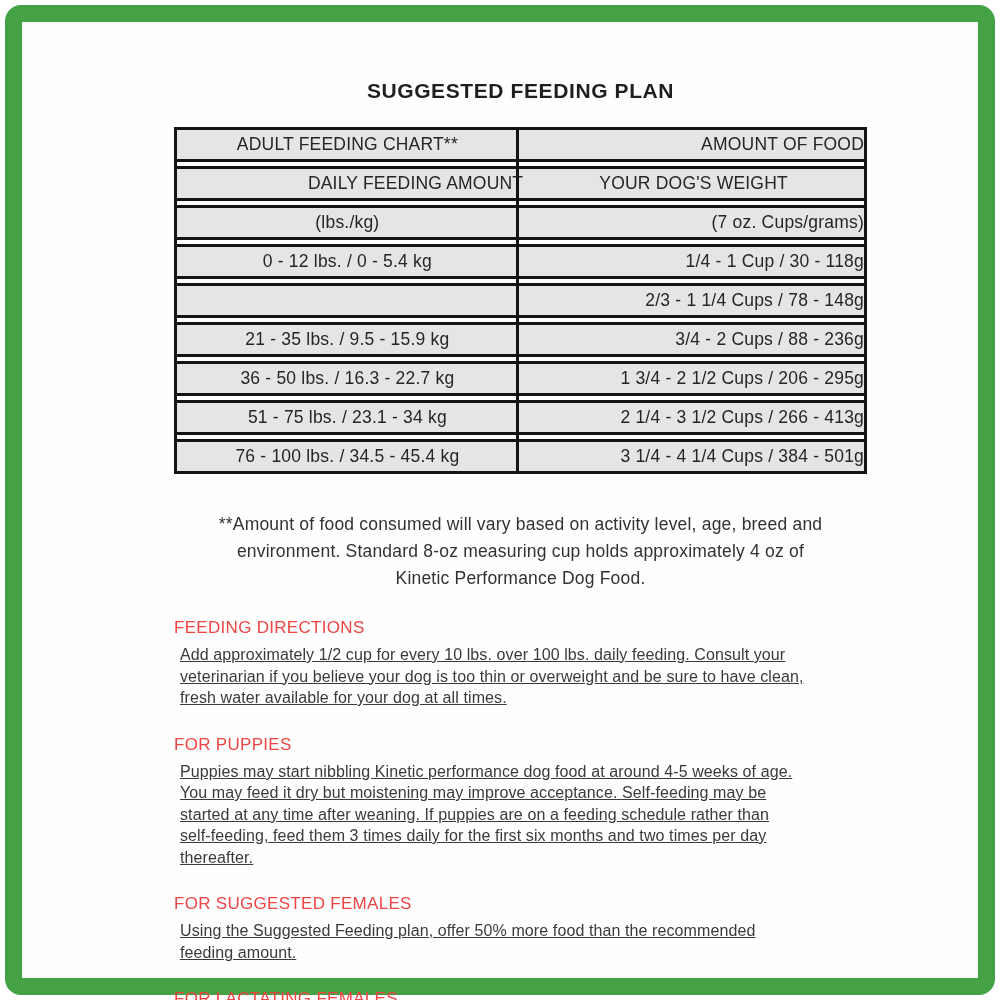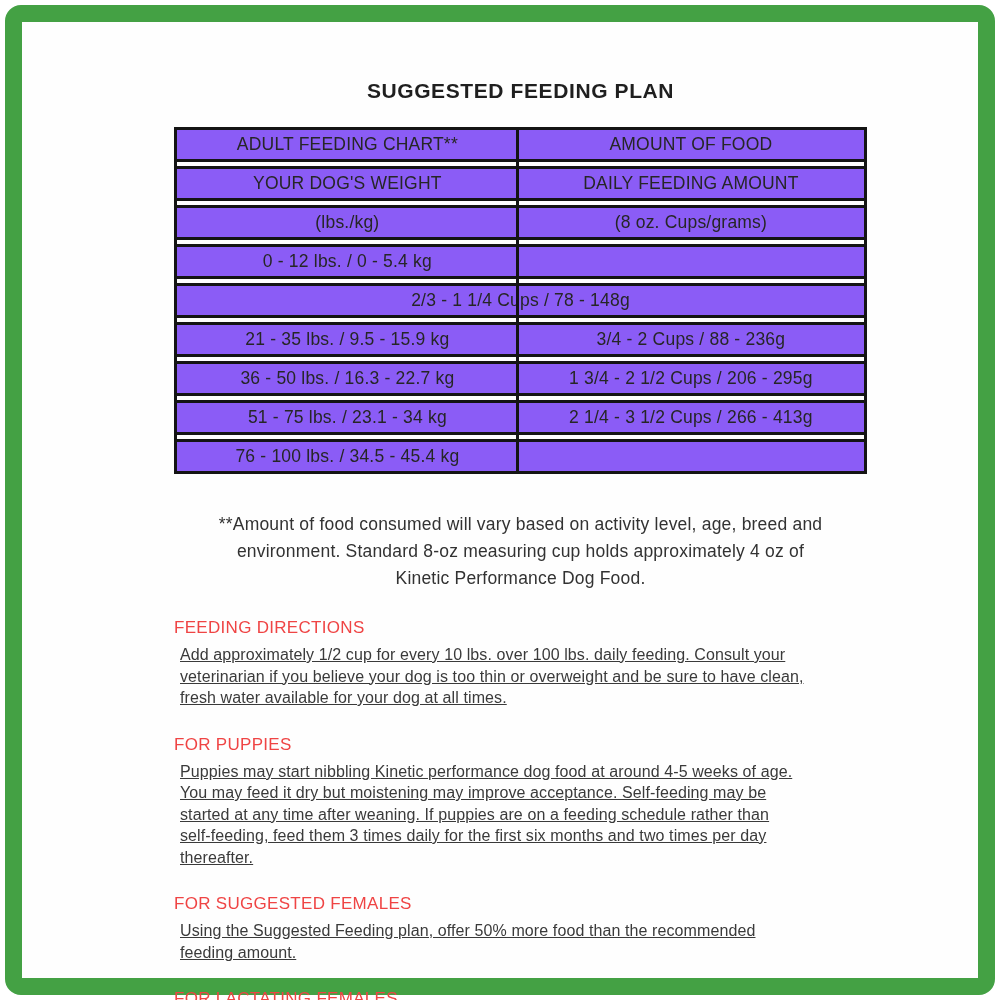--- a/index.html
+++ b/index.html
@@ -38,36 +38,36 @@
     position: relative;
     margin-top: 24px;
     border-left: 3px solid #141414;
     border-right: 3px solid #141414;
   }
   .frow {
     display: flex;
     border-top: 3px solid #141414;
     border-bottom: 3px solid #141414;
     margin-top: 4px;
-    background: #8b5cf6;
+    background: #e5e5e5;
   }
   .frow:first-child { margin-top: 0; }
   .fcell {
     box-sizing: border-box;
     height: 29px;
     line-height: 29px;
     text-align: center;
     font-size: 17.5px;
     letter-spacing: 0.2px;
     color: #262626;
     white-space: nowrap;
     overflow: hidden;
   }
   .fcell.left  { width: 49.6%; }
-  .fcell.right { flex: 1; }
+  .fcell.right { flex: 1; text-align: right; }
   .vline {
     position: absolute;
     top: 0; bottom: 0;
     left: 49.6%;
     width: 3px;
     margin-left: -2px;
     background: #141414;
   }
   
   .footnote {
@@ -104,47 +104,49 @@
   <div class="content">
 
     <div class="title">SUGGESTED FEEDING PLAN</div>
 
     <div class="ftable">
       <div class="frow">
         <div class="fcell left">ADULT FEEDING CHART**</div>
         <div class="fcell right">AMOUNT OF FOOD</div>
       </div>
       <div class="frow">
+        <div class="fcell right">DAILY FEEDING AMOUNT</div>
         <div class="fcell left">YOUR DOG'S WEIGHT</div>
-        <div class="fcell right">DAILY FEEDING AMOUNT</div>
       </div>
       <div class="frow">
         <div class="fcell left">(lbs./kg)</div>
-        <div class="fcell right">(8 oz. Cups/grams)</div>
+        <div class="fcell right">(7 oz. Cups/grams)</div>
       </div>
       <div class="frow">
         <div class="fcell left">0 - 12 lbs. / 0 - 5.4 kg</div>
+        <div class="fcell right">1/4 - 1 Cup / 30 - 118g</div>
       </div>
       <div class="frow">
         <div class="fcell right">2/3 - 1 1/4 Cups / 78 - 148g</div>
       </div>
       <div class="frow">
         <div class="fcell left">21 - 35 lbs. / 9.5 - 15.9 kg</div>
         <div class="fcell right">3/4 - 2 Cups / 88 - 236g</div>
       </div>
       <div class="frow">
         <div class="fcell left">36 - 50 lbs. / 16.3 - 22.7 kg</div>
         <div class="fcell right">1 3/4 - 2 1/2 Cups / 206 - 295g</div>
       </div>
       <div class="frow">
         <div class="fcell left">51 - 75 lbs. / 23.1 - 34 kg</div>
         <div class="fcell right">2 1/4 - 3 1/2 Cups / 266 - 413g</div>
       </div>
       <div class="frow">
         <div class="fcell left">76 - 100 lbs. / 34.5 - 45.4 kg</div>
+        <div class="fcell right">3 1/4 - 4 1/4 Cups / 384 - 501g</div>
       </div>
       <div class="vline"></div>
     </div>
 
     <div class="footnote">**Amount of food consumed will vary based on activity level, age, breed and
 environment. Standard 8-oz measuring cup holds approximately 4 oz of
 Kinetic Performance Dog Food.</div>
 
     <div class="section">
       <h2 class="section-heading">FEEDING DIRECTIONS</h2>

